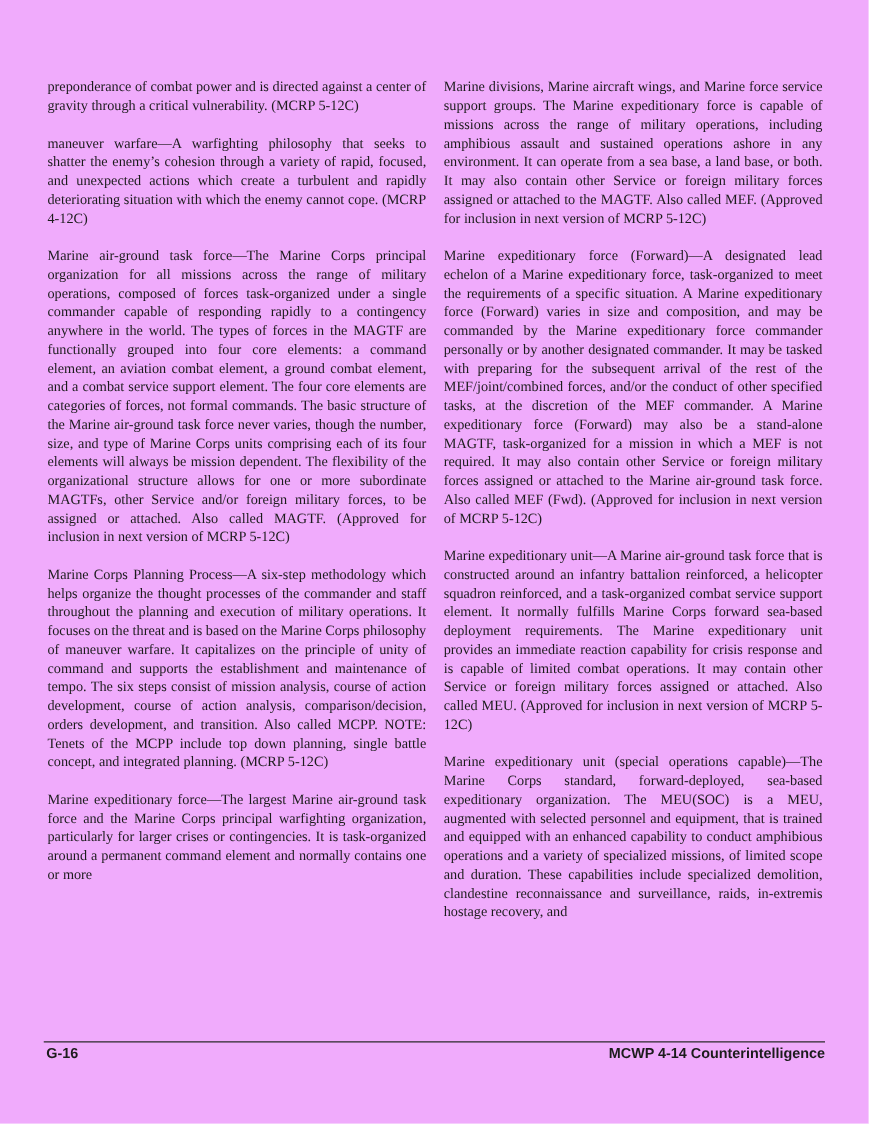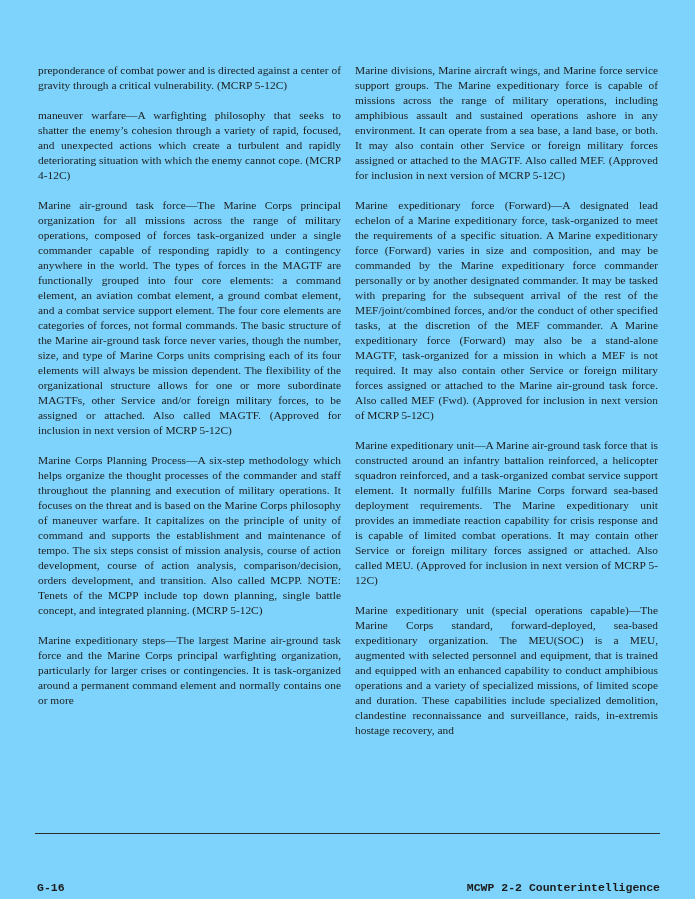--- a/index.html
+++ b/index.html
@@ -4,21 +4,21 @@
 <style>
   html, body {
     margin: 0;
     padding: 0;
     background: #ffffff;
   }
   .page {
     position: relative;
     width: 695px;
     height: 899px;
-    background: #7dd3fc;
+    background: #f0abfc;
     font-family: "Liberation Serif", serif;
     color: #1c1c1c;
     overflow: hidden;
   }
   .columns {
     display: flex;
     gap: 14px;
     padding: 63px 37px 0 38px;
   }
   .col {
@@ -41,51 +41,50 @@
   }
   .footer-rule {
     border-top: 1.3px solid #2b2b2b;
     height: 0;
   }
   .footer-row {
     display: flex;
     justify-content: space-between;
     align-items: baseline;
     padding-top: 3px;
-    font-family: Liberation Mono, monospace;
+    font-family: Liberation Sans, sans-serif;
     font-weight: bold;
     font-size: 11.5px;
     color: #1c1c1c;
-    margin-top: 44px;
   }
   .footer-left { padding-left: 2px; }
 </style>
 </head>
 <body>
 
 <div class="page">
   <div class="columns">
 
     <div class="col">
       <p class="para"><b class="term"></b><span>preponderance of combat power and is directed against a center of gravity through a critical vulnerability. (MCRP 5-12C)</span></p>
       <p class="para"><b class="term">maneuver warfare</b><span>—A warfighting philosophy that seeks to shatter the enemy’s cohesion through a variety of rapid, focused, and unexpected actions which create a turbulent and rapidly deteriorating situation with which the enemy cannot cope. (MCRP 4-12C)</span></p>
       <p class="para"><b class="term">Marine air-ground task force</b><span>—The Marine Corps principal organization for all missions across the range of military operations, composed of forces task-organized under a single commander capable of responding rapidly to a contingency anywhere in the world. The types of forces in the MAGTF are functionally grouped into four core elements: a command element, an aviation combat element, a ground combat element, and a combat service support element. The four core elements are categories of forces, not formal commands. The basic structure of the Marine air-ground task force never varies, though the number, size, and type of Marine Corps units comprising each of its four elements will always be mission dependent. The flexibility of the organizational structure allows for one or more subordinate MAGTFs, other Service and/or foreign military forces, to be assigned or attached. Also called MAGTF. (Approved for inclusion in next version of MCRP 5-12C)</span></p>
       <p class="para"><b class="term">Marine Corps Planning Process</b><span>—A six-step methodology which helps organize the thought processes of the commander and staff throughout the planning and execution of military operations. It focuses on the threat and is based on the Marine Corps philosophy of maneuver warfare. It capitalizes on the principle of unity of command and supports the establishment and maintenance of tempo. The six steps consist of mission analysis, course of action development, course of action analysis, comparison/decision, orders development, and transition. Also called MCPP. NOTE: Tenets of the MCPP include top down planning, single battle concept, and integrated planning. (MCRP 5-12C)</span></p>
-      <p class="para"><b class="term">Marine expeditionary steps</b><span>—The largest Marine air-ground task force and the Marine Corps principal warfighting organization, particularly for larger crises or contingencies. It is task-organized around a permanent command element and normally contains one or more</span></p>
+      <p class="para"><b class="term">Marine expeditionary force</b><span>—The largest Marine air-ground task force and the Marine Corps principal warfighting organization, particularly for larger crises or contingencies. It is task-organized around a permanent command element and normally contains one or more</span></p>
     </div>
 
     <div class="col">
       <p class="para"><b class="term"></b><span>Marine divisions, Marine aircraft wings, and Marine force service support groups. The Marine expeditionary force is capable of missions across the range of military operations, including amphibious assault and sustained operations ashore in any environment. It can operate from a sea base, a land base, or both. It may also contain other Service or foreign military forces assigned or attached to the MAGTF. Also called MEF. (Approved for inclusion in next version of MCRP 5-12C)</span></p>
       <p class="para"><b class="term">Marine expeditionary force (Forward)</b><span>—A designated lead echelon of a Marine expeditionary force, task-organized to meet the requirements of a specific situation. A Marine expeditionary force (Forward) varies in size and composition, and may be commanded by the Marine expeditionary force commander personally or by another designated commander. It may be tasked with preparing for the subsequent arrival of the rest of the MEF/joint/combined forces, and/or the conduct of other specified tasks, at the discretion of the MEF commander. A Marine expeditionary force (Forward) may also be a stand-alone MAGTF, task-organized for a mission in which a MEF is not required. It may also contain other Service or foreign military forces assigned or attached to the Marine air-ground task force. Also called MEF (Fwd). (Approved for inclusion in next version of MCRP 5-12C)</span></p>
       <p class="para"><b class="term">Marine expeditionary unit</b><span>—A Marine air-ground task force that is constructed around an infantry battalion reinforced, a helicopter squadron reinforced, and a task-organized combat service support element. It normally fulfills Marine Corps forward sea-based deployment requirements. The Marine expeditionary unit provides an immediate reaction capability for crisis response and is capable of limited combat operations. It may contain other Service or foreign military forces assigned or attached. Also called MEU. (Approved for inclusion in next version of MCRP 5-12C)</span></p>
       <p class="para"><b class="term">Marine expeditionary unit (special operations capable)</b><span>—The Marine Corps standard, forward-deployed, sea-based expeditionary organization. The MEU(SOC) is a MEU, augmented with selected personnel and equipment, that is trained and equipped with an enhanced capability to conduct amphibious operations and a variety of specialized missions, of limited scope and duration. These capabilities include specialized demolition, clandestine reconnaissance and surveillance, raids, in-extremis hostage recovery, and</span></p>
     </div>
 
   </div>
 
   <div class="footer">
     <div class="footer-rule"></div>
     <div class="footer-row">
       <span class="footer-left">G-16</span>
-      <span class="footer-right">MCWP 2-2 Counterintelligence</span>
+      <span class="footer-right">MCWP 4-14 Counterintelligence</span>
     </div>
   </div>
 </div>
 
 </body></html>

